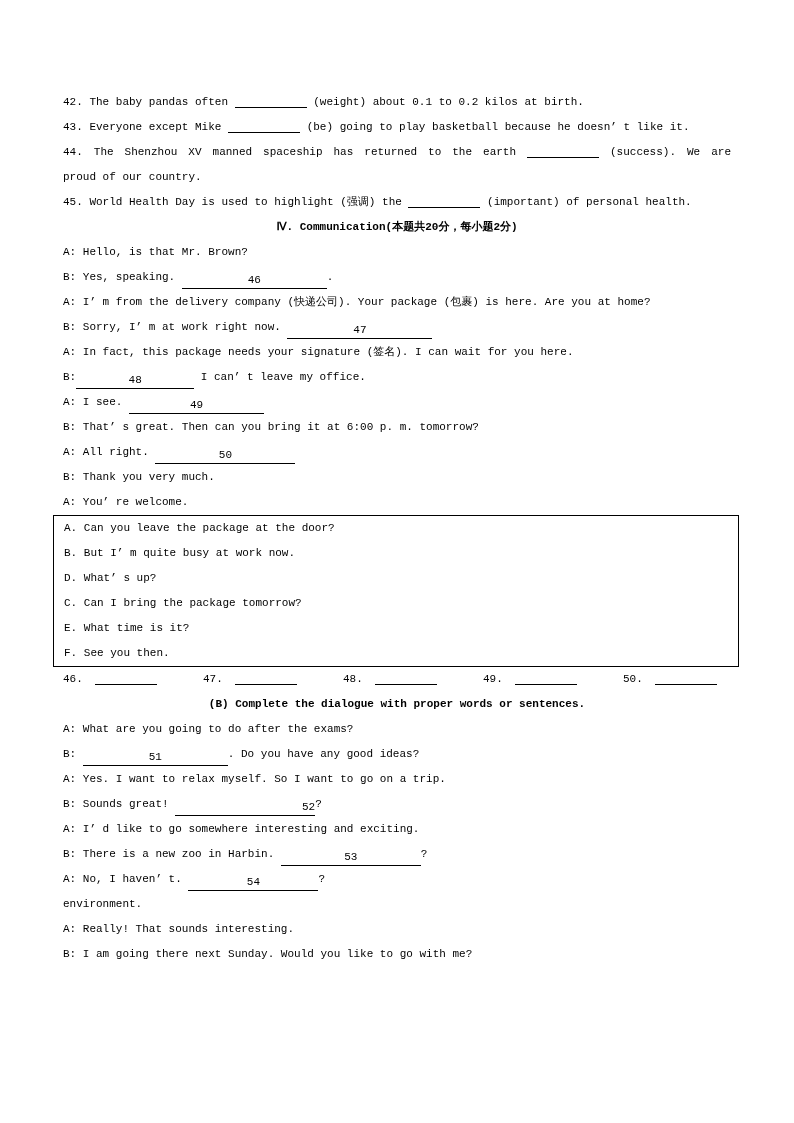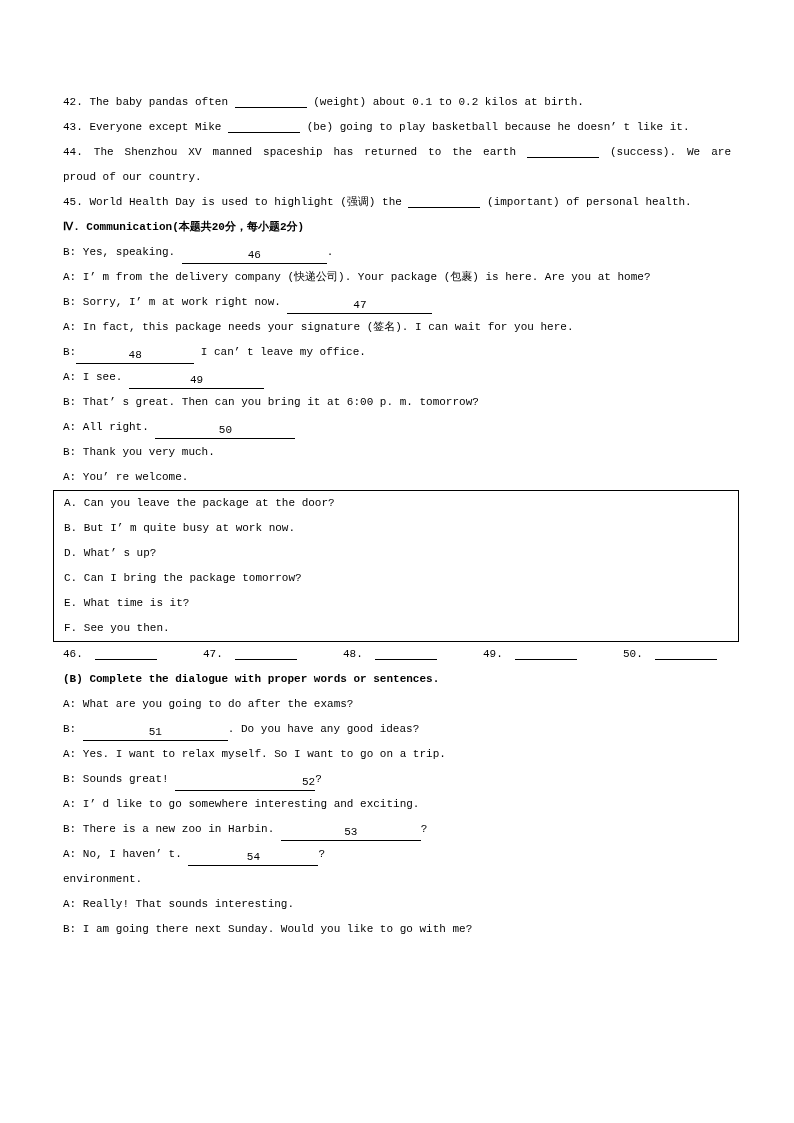--- a/index.html
+++ b/index.html
@@ -3,21 +3,21 @@
 <meta charset="utf-8">
 <style>
   html,body{margin:0;padding:0;}
   body{
     width:794px;height:1123px;background:#ffffff;color:#000000;
     font-family:"Liberation Mono","DejaVu Sans Mono",monospace;
     overflow:hidden;
   }
   .doc{padding:90px 63px 0 63px;width:668px;font-size:11px;}
   .line{height:25px;line-height:25px;white-space:nowrap;}
-  .line.bold{font-weight:bold;}
+  .line.bold{font-weight:bold;text-align:center;}
   .line.justify{white-space:normal;text-align:justify;text-align-last:justify;height:25px;overflow:hidden;}
   .blank{
     display:inline-block;border-bottom:1px solid #000;height:16px;line-height:17px;
     vertical-align:-3px;text-align:center;font-family:Liberation Mono, monospace;
   }
   .options-box{
     border:1px solid #000;margin-left:-10px;padding:0 0 0 10px;margin-right:-8px;font-family:Liberation Mono, monospace;
   }
   .answers{display:flex;height:25px;line-height:25px;}
   .acell{width:140px;white-space:nowrap;}
@@ -32,20 +32,21 @@
       <div class="line"><span>42.  The baby pandas often </span><span class="blank" style="width: 72px;"></span><span> (weight) about 0.1 to 0.2 kilos at birth.</span></div>
       <div class="line"><span>43.  Everyone except Mike </span><span class="blank" style="width: 72px;"></span><span> (be) going to play basketball because he doesn’ t like it.</span></div>
       <div class="line justify"><span>44.  The Shenzhou XV manned spaceship has returned to the earth </span><span class="blank" style="width: 72px;"></span><span> (success). We are</span></div>
       <div class="line"><span>proud of our country.</span></div>
       <div class="line"><span>45.  World Health Day is used to highlight (强调) the </span><span class="blank" style="width: 72px;"></span><span> (important) of personal health.</span></div>
     </div>
   <div>
       <div class="line bold"><span>Ⅳ. Communication(本题共20分，每小题2分)</span></div>
     </div>
   <div>
+      <div class="line"><span>A: Hello, is that Mr. Brown?</span></div>
       <div class="line"><span>B: Yes, speaking. </span><span class="blank" style="width: 145px;"><span>46</span></span><span>.</span></div>
       <div class="line"><span>A: I’ m from the delivery company (快递公司). Your package (包裹) is here. Are you at home?</span></div>
       <div class="line"><span>B: Sorry, I’ m at work right now. </span><span class="blank" style="width: 145px;"><span>47</span></span></div>
       <div class="line"><span>A: In fact, this package needs your signature (签名). I can wait for you here.</span></div>
       <div class="line"><span>B:</span><span class="blank" style="width: 118px;"><span>48</span></span><span> I can’ t leave my office.</span></div>
       <div class="line"><span>A: I see. </span><span class="blank" style="width: 135px;"><span>49</span></span></div>
       <div class="line"><span>B: That’ s great. Then can you bring it at 6:00 p. m. tomorrow?</span></div>
       <div class="line"><span>A: All right. </span><span class="blank" style="width: 140px;"><span>50</span></span></div>
       <div class="line"><span>B: Thank you very much.</span></div>
       <div class="line"><span>A: You’ re welcome.</span></div>

